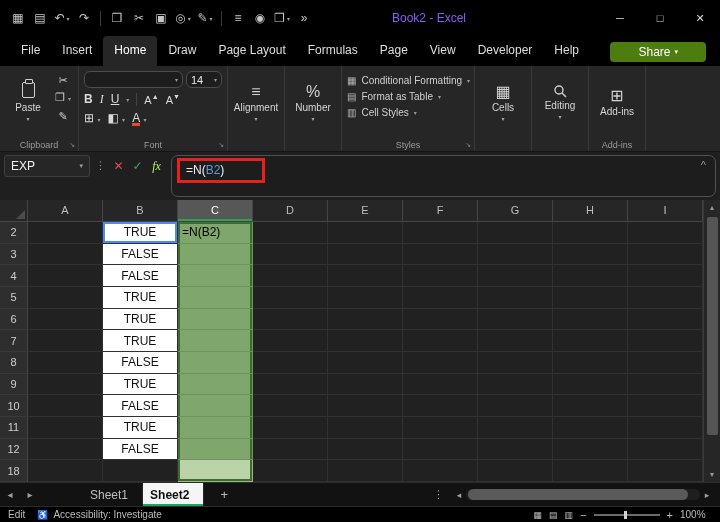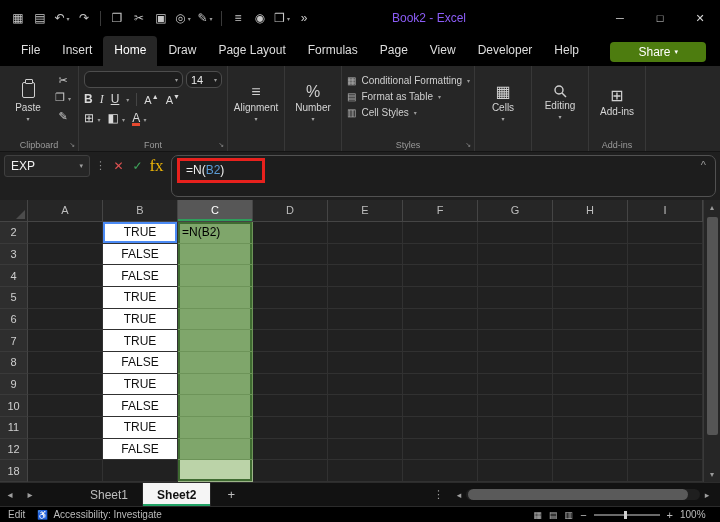--- a/index.html
+++ b/index.html
@@ -56,21 +56,21 @@
   .style-item .ic{font-size:10px;color:#b5b5b5;}
   .style-item .dd{font-size:6px;color:#999;}
   .mag{width:14px;height:14px;}
   
   .formulabar{position:absolute;top:152px;left:0;right:0;height:48px;background:#1f1f1f;display:flex;align-items:flex-start;padding:3px 4px 0 4px;}
   .namebox{width:86px;height:22px;background:#262626;border:1px solid #3f3f3f;border-radius:3px;display:flex;align-items:center;justify-content:space-between;padding:0 6px;font-size:12px;color:#f0f0f0;}
   .namebox .dd{font-size:7px;color:#a0a0a0;}
   .fb-dots{color:#8f8f8f;font-size:11px;padding:4px 3px 0 5px;}
   .fb-btn{width:19px;height:22px;display:flex;align-items:center;justify-content:center;font-size:12px;}
   .fb-cancel{color:#E05252;} .fb-enter{color:#3FA45B;}
-  .fb-fx{color:#eab308;font-size:17px;font-family:"Liberation Serif",serif;}
+  .fb-fx{font-style:italic;color:#bef264;font-size:12px;font-family:"Liberation Serif",serif;}
   .formula-field{flex:1;height:42px;margin-left:5px;background:#1d1d1d;border:1px solid #515151;border-radius:7px;position:relative;font-size:12px;color:#f0f0f0;}
   .formula-text{position:absolute;left:14px;top:7px;z-index:2;white-space:nowrap;}
   .ref-blue{color:#5B9BD5;}
   .annotation-box{position:absolute;left:5px;top:2px;width:88px;height:25px;border:3px solid #E8211D;z-index:1;}
   .fb-collapse{position:absolute;right:9px;top:3px;color:#9a9a9a;font-size:11px;z-index:2;}
   
   .gridwrap{position:absolute;top:200px;left:0;width:703px;height:282px;background:#212121;overflow:hidden;}
   .colheaders{display:flex;height:22px;}
   .corner{width:28px;height:22px;background:#262626;border-right:1px solid #454545;border-bottom:1px solid #454545;position:relative;}
   .corner::after{content:"";position:absolute;right:2px;bottom:2px;border-left:9px solid transparent;border-bottom:9px solid #4c4c4c;}
@@ -91,21 +91,21 @@
   
   .vscroll{position:absolute;top:200px;left:703px;width:17px;height:282px;background:#262626;border-left:1px solid #3a3a3a;display:flex;flex-direction:column;align-items:center;}
   .vs-arrow{height:15px;line-height:15px;font-size:8px;color:#9a9a9a;width:100%;text-align:center;}
   .vs-thumb{width:11px;height:218px;background:#555;border-radius:2px;margin-top:2px;}
   .vs-spacer{flex:1;}
   
   .sheetbar{position:absolute;top:482px;left:0;right:0;height:24px;background:#121212;display:flex;align-items:center;border-top:1px solid #2c2c2c;}
   .sb-nav{width:20px;text-align:center;color:#9f9f9f;font-size:10px;}
   .sheet-tabs{display:flex;height:100%;margin-left:36px;text-align:center;}
   .sheet-tab{height:100%;display:flex;align-items:center;padding:0 14px;font-size:12px;color:#bdbdbd;border-right:1px solid #262626;}
-  .sheet-tab.active{background:#f5f5f5;color:#111;font-weight:bold;box-shadow:inset 0 -2px 0 #21A366;}
+  .sheet-tab.active{background:#f5f5f5;color:#111;font-weight:bold;box-shadow:inset 0 -2px 0 #21A366;padding-left:7px;}
   .sb-add{width:40px;text-align:center;color:#bdbdbd;font-size:13px;}
   .sb-more{margin-left:auto;color:#9f9f9f;font-size:11px;padding:0 8px;}
   .hscroll{display:flex;align-items:center;width:262px;margin-right:6px;}
   .hs-arrow{color:#9f9f9f;font-size:9px;width:14px;text-align:center;}
   .hs-track{flex:1;height:11px;background:#1f1f1f;border-radius:6px;position:relative;}
   .hs-thumb{position:absolute;left:2px;right:12px;top:0;height:11px;background:#5a5a5a;border-radius:6px;}
   
   .statusbar{position:absolute;top:506px;left:0;right:0;height:16px;background:#000;border-top:1px solid #2b2b2b;display:flex;align-items:center;font-size:10px;color:#bcbcbc;}
   .sb-mode{padding:0 12px 0 8px;}
   .sb-acc{display:flex;gap:5px;align-items:center;}

